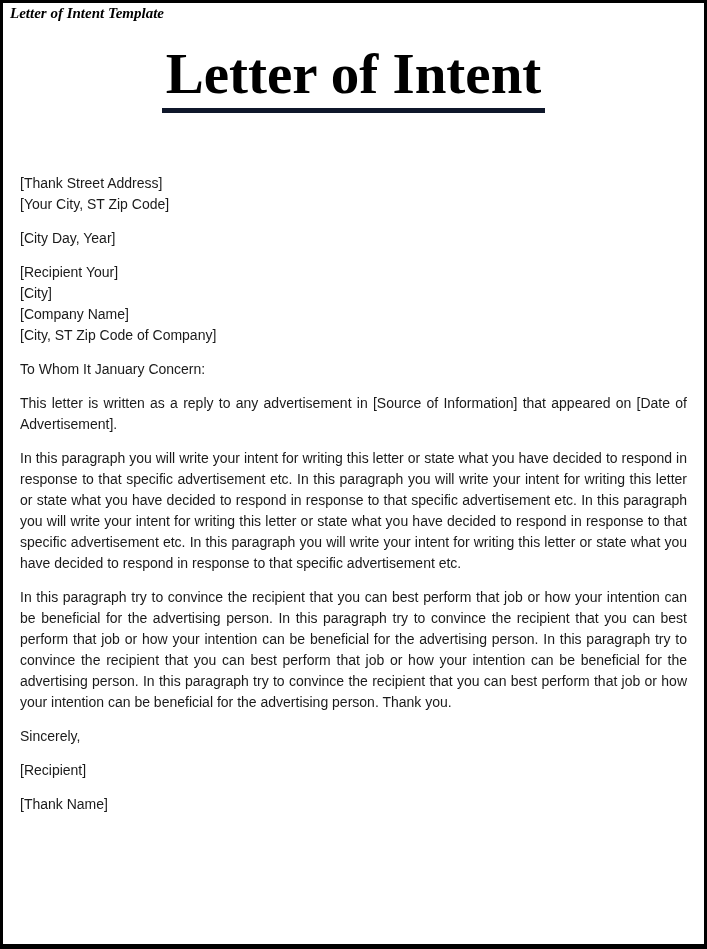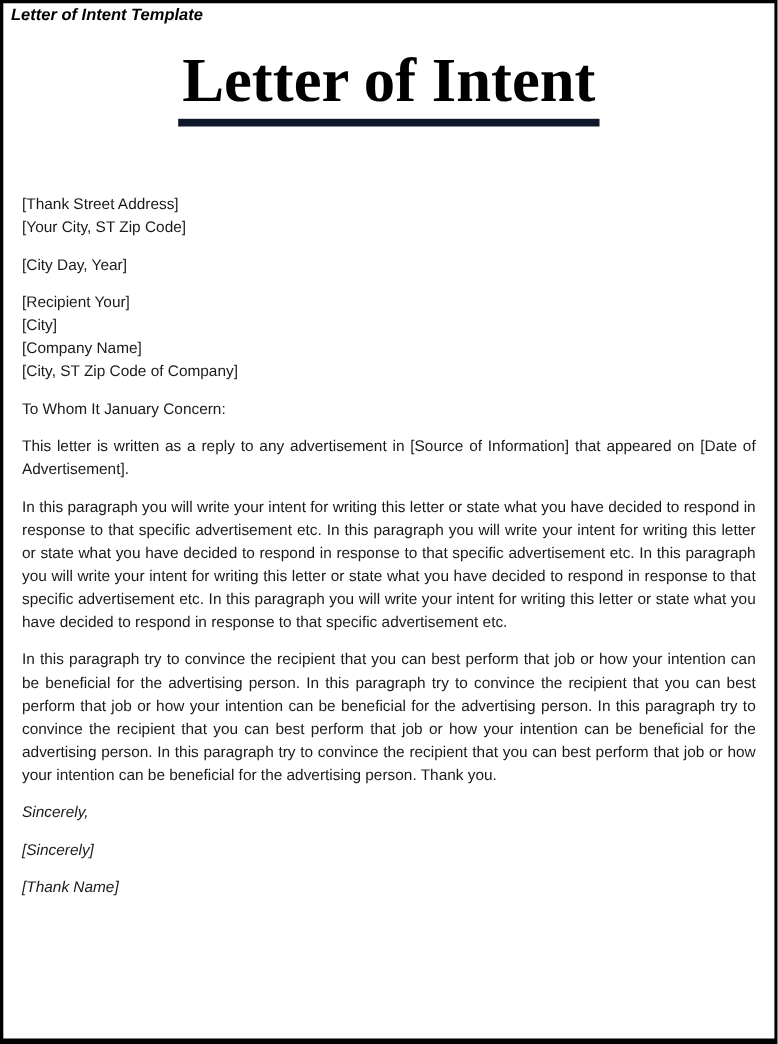--- a/index.html
+++ b/index.html
@@ -17,48 +17,49 @@
     overflow: hidden;
     position: relative;
   }
   .doc-header {
     font-size: 15px;
     font-weight: bold;
     font-style: italic;
     color: #000000;
     padding: 2px 0 0 7px;
     letter-spacing: 0px;
+    font-family: Liberation Serif, serif;
   }
   .title-wrap {
     text-align: center;
     margin-top: 21px;
   }
   .doc-title {
     display: inline-block;
     font-family: "Liberation Serif", "DejaVu Serif", serif;
     font-size: 57px;
     font-weight: bold;
     line-height: 1.08;
     color: #000000;
-    border-bottom: 7px solid #0f172a;
+    border-bottom: 5px solid #0f172a;
     padding: 0 4px 3px 4px;
   }
   .content {
     margin: 60px 17px 0 17px;
     font-size: 14px;
     line-height: 21px;
     color: #1a1a1a;
   }
   .block { margin-bottom: 13px; }
   .block div { white-space: nowrap; }
   .para {
     text-align: justify;
     margin-bottom: 13px;
   }
-  .closing-line { margin-bottom: 13px; font-style: italic; }
+  .closing-line { margin-bottom: 13px; }
 </style>
 </head>
 <body>
 
 <div class="page">
 
   <div class="doc-header">Letter of Intent Template</div>
 
   <div class="title-wrap">
     <h1 class="doc-title">Letter of Intent</h1>
@@ -84,17 +85,17 @@
 
     <div class="block">
       <div>To Whom It January Concern:</div>
     </div>
 
     <p class="para">This letter is written as a reply to any advertisement in [Source of Information] that appeared on [Date of Advertisement].</p>
     <p class="para">In this paragraph you will write your intent for writing this letter or state what you have decided to respond in response to that specific advertisement etc. In this paragraph you will write your intent for writing this letter or state what you have decided to respond in response to that specific advertisement etc. In this paragraph you will write your intent for writing this letter or state what you have decided to respond in response to that specific advertisement etc. In this paragraph you will write your intent for writing this letter or state what you have decided to respond in response to that specific advertisement etc.</p>
     <p class="para">In this paragraph try to convince the recipient that you can best perform that job or how your intention can be beneficial for the advertising person. In this paragraph try to convince the recipient that you can best perform that job or how your intention can be beneficial for the advertising person. In this paragraph try to convince the recipient that you can best perform that job or how your intention can be beneficial for the advertising person. In this paragraph try to convince the recipient that you can best perform that job or how your intention can be beneficial for the advertising person. Thank you.</p>
 
     <div class="closing-line">Sincerely,</div>
-    <div class="closing-line">[Sincerely]</div>
+    <div class="closing-line">[Recipient]</div>
     <div class="closing-line">[Thank Name]</div>
 
   </div>
 </div>
 
 </body></html>

